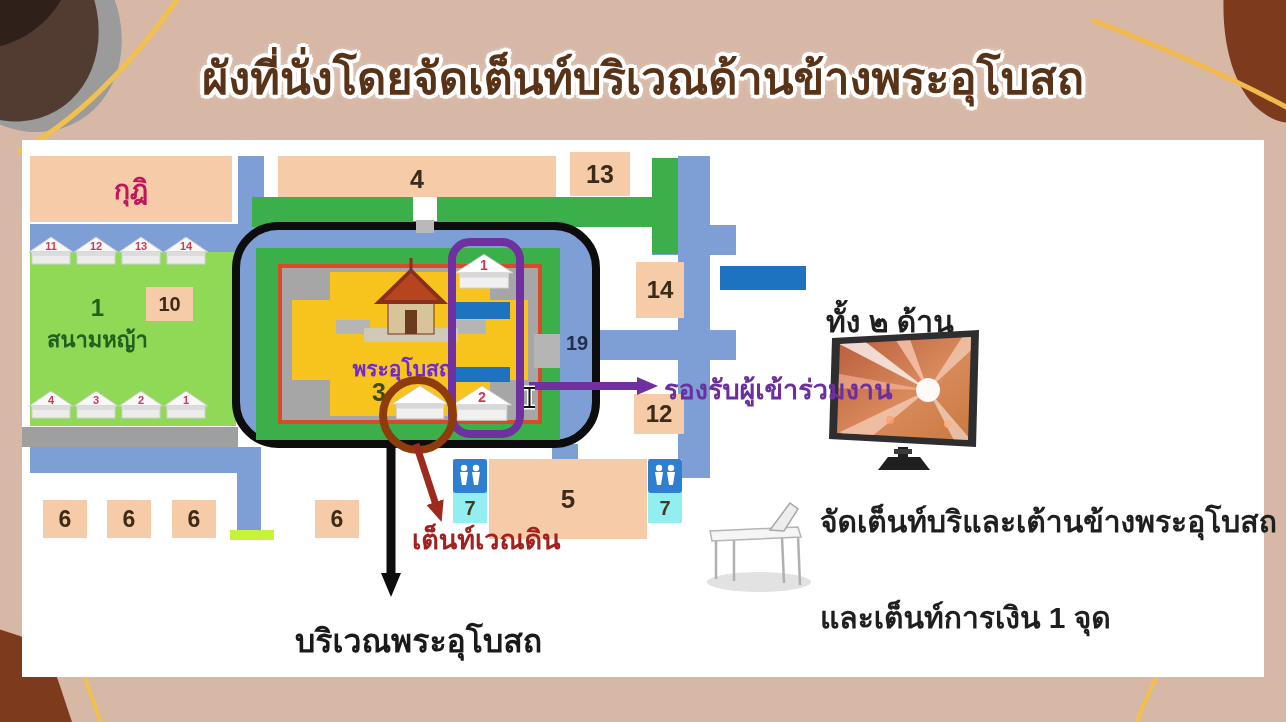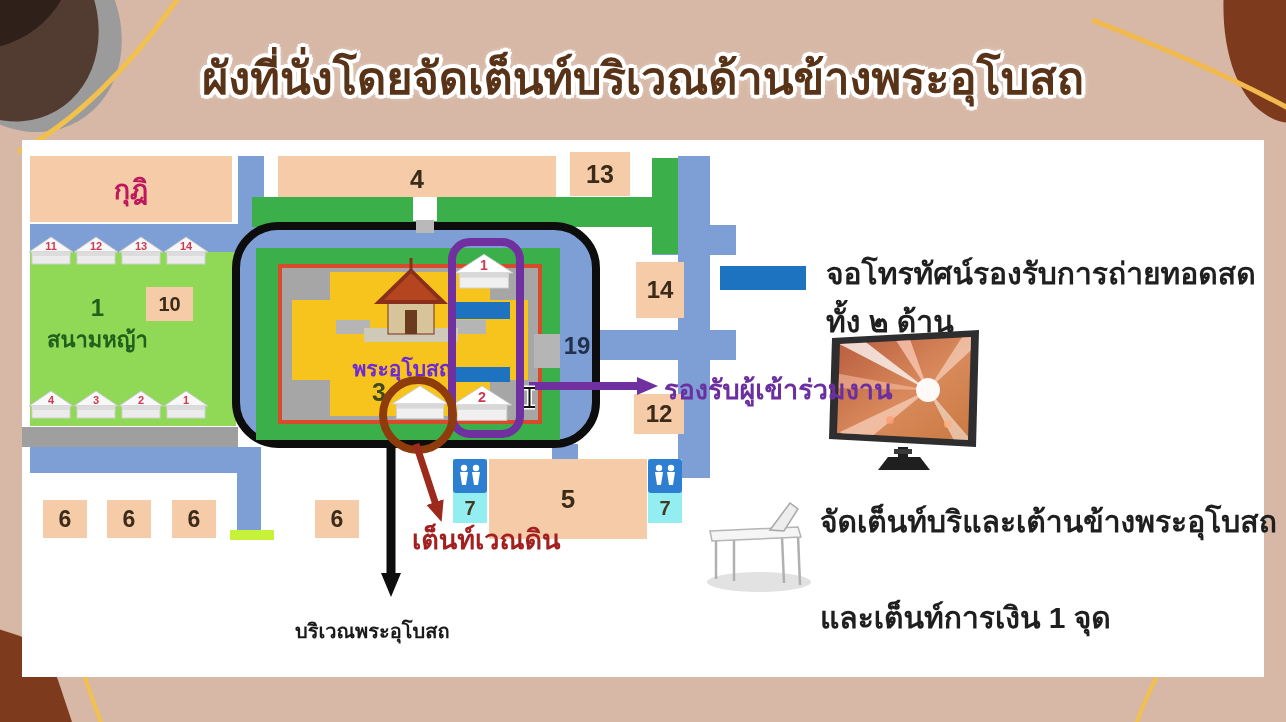--- a/index.html
+++ b/index.html
@@ -170,21 +170,21 @@
       <text x="32" y="19" text-anchor="middle" font-size="15" font-weight="bold" fill="#d03a4e">2</text>
     </svg>
   <svg class="abs" style="left:390px;top:384px;z-index:7;" width="60" height="40" viewBox="0 0 64 44">
       <polygon points="1,22 32,2 63,22" fill="#ffffff" stroke="#c9c9c9"></polygon>
       <rect x="6" y="22" width="52" height="16" fill="#f0f0f0" stroke="#cfcfcf"></rect>
       <rect x="6" y="22" width="52" height="5" fill="#d8d8d8"></rect>
     </svg>
 
   <div class="abs purplerect" style="z-index:9;"></div>
 
-  <div class="abs lbl" style="left:560px;top:332px;width:34px;text-align:center;font-size:24px;color:#22304e;z-index:7;">19</div>
+  <div class="abs lbl" style="left:560px;top:332px;width:34px;text-align:center;font-size:20px;color:#22304e;z-index:7;">19</div>
 
   <div class="abs cyanbox" style="left:453px;top:459px;width:34px;height:64px;z-index:4;">
     <svg width="34" height="34" viewBox="0 0 34 34">
         <rect x="0" y="0" width="34" height="34" rx="3" fill="#2e7ed2"></rect>
         <circle cx="11" cy="9" r="3.2" fill="#fff"></circle>
         <path d="M7,13 L15,13 L13,26 L9,26 Z" fill="#fff"></path>
         <circle cx="23" cy="9" r="3.2" fill="#fff"></circle>
         <path d="M19,13 L27,13 L25,26 L21,26 Z" fill="#fff"></path>
       </svg>
     <div class="seven">7</div>
@@ -233,24 +233,23 @@
     <line x1="416" y1="444" x2="436" y2="505" stroke="#9c2b1e" stroke-width="7" marker-end="url(#mR)"></line>
     <line x1="529" y1="386" x2="640" y2="386" stroke="#7030a0" stroke-width="8" marker-end="url(#mP)"></line>
     <g>
       <path d="M524,388 h11 M529.5,388 v19 M524,407 h11" stroke="#ffffff" stroke-width="5" fill="none"></path>
       <path d="M524,388 h11 M529.5,388 v19 M524,407 h11" stroke="#111111" stroke-width="2" fill="none"></path>
     </g>
   </svg>
 
   <div class="abs lbl" style="left:664px;top:368px;font-size:27px;color:#6b2fa0;z-index:13;">รองรับผู้เข้าร่วมงาน</div>
   <div class="abs lbl" style="left:412px;top:518px;font-size:27px;color:#a32020;z-index:13;">เต็นท์เวณดิน</div>
-  <div class="abs lbl" style="left:295px;top:615px;font-size:20px;color:#1a1a1a;z-index:13;">บริเวณพระอุโบสถ</div>
+  <div class="abs lbl" style="left:295px;top:615px;font-size:32px;color:#1a1a1a;z-index:13;">บริเวณพระอุโบสถ</div>
 
   <div class="abs" style="left:720px;top:266px;width:86px;height:24px;background:#1d73c0;"></div>
-  <div class="abs legendtext" style="left:826px;top:250px;">จอโทรทัศน์รองรับการถ่ายทอดสด</div>
   <div class="abs legendtext" style="left:826px;top:298px;">ทั้ง ๒ ด้าน</div>
 
   <svg class="abs" style="left:828px;top:328px;" width="155" height="150" viewBox="0 0 155 150">
     <defs>
       <linearGradient id="scr" x1="0" y1="0" x2="1" y2="1">
         <stop offset="0" stop-color="#b85c3e"></stop>
           <stop offset="0.55" stop-color="#d98a5c"></stop>
           <stop offset="1" stop-color="#c9793f"></stop>
       </linearGradient>
       <clipPath id="scrclip">

